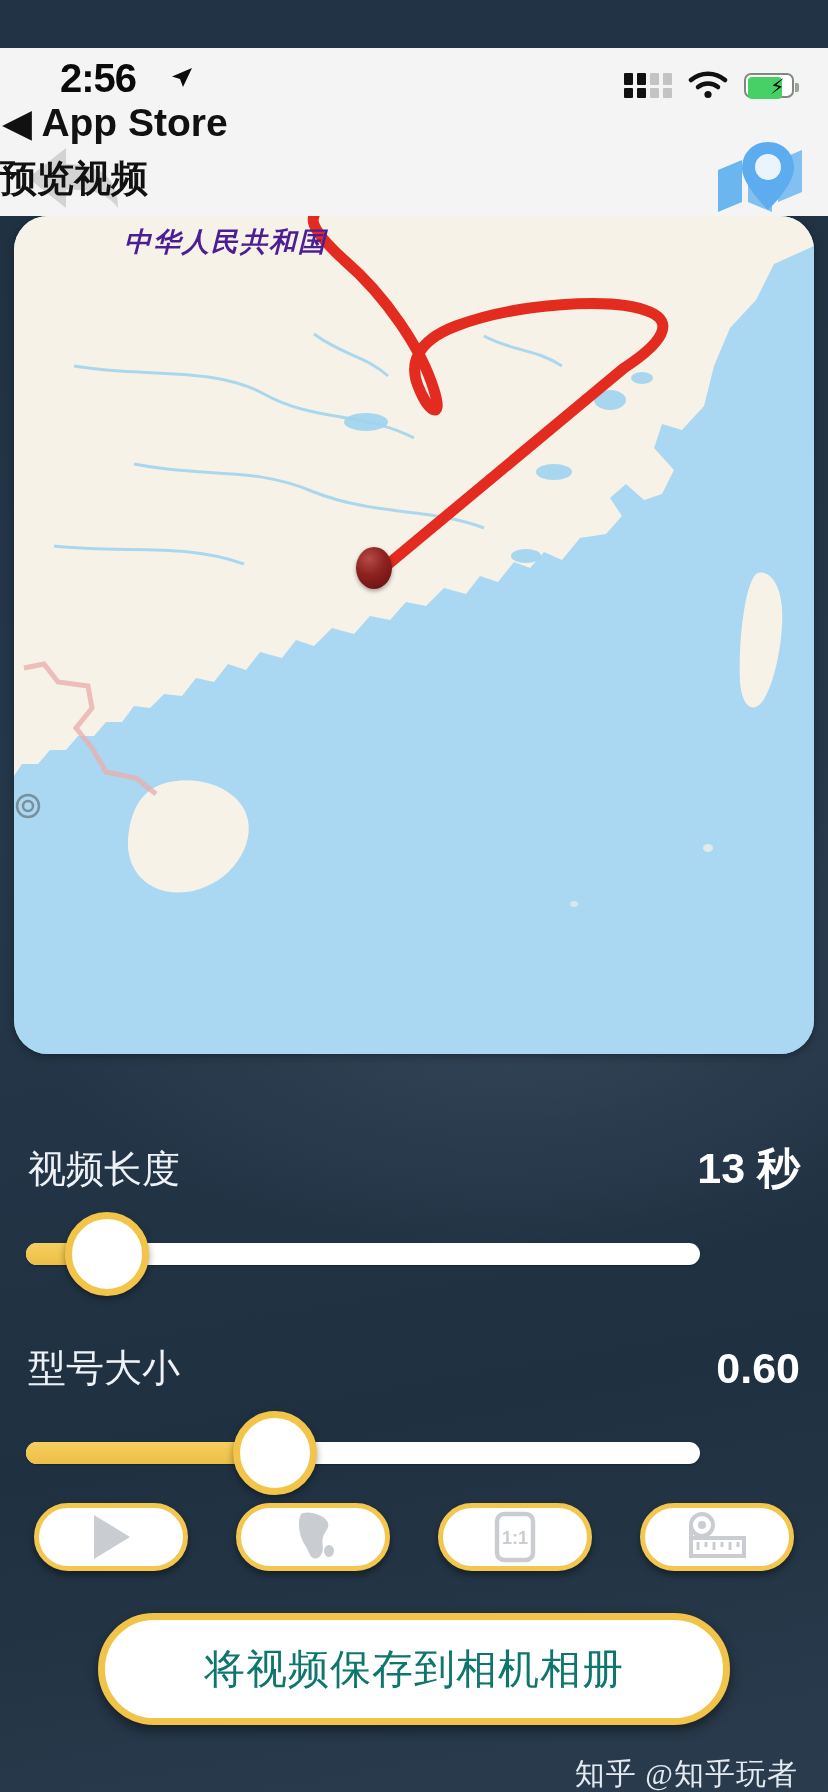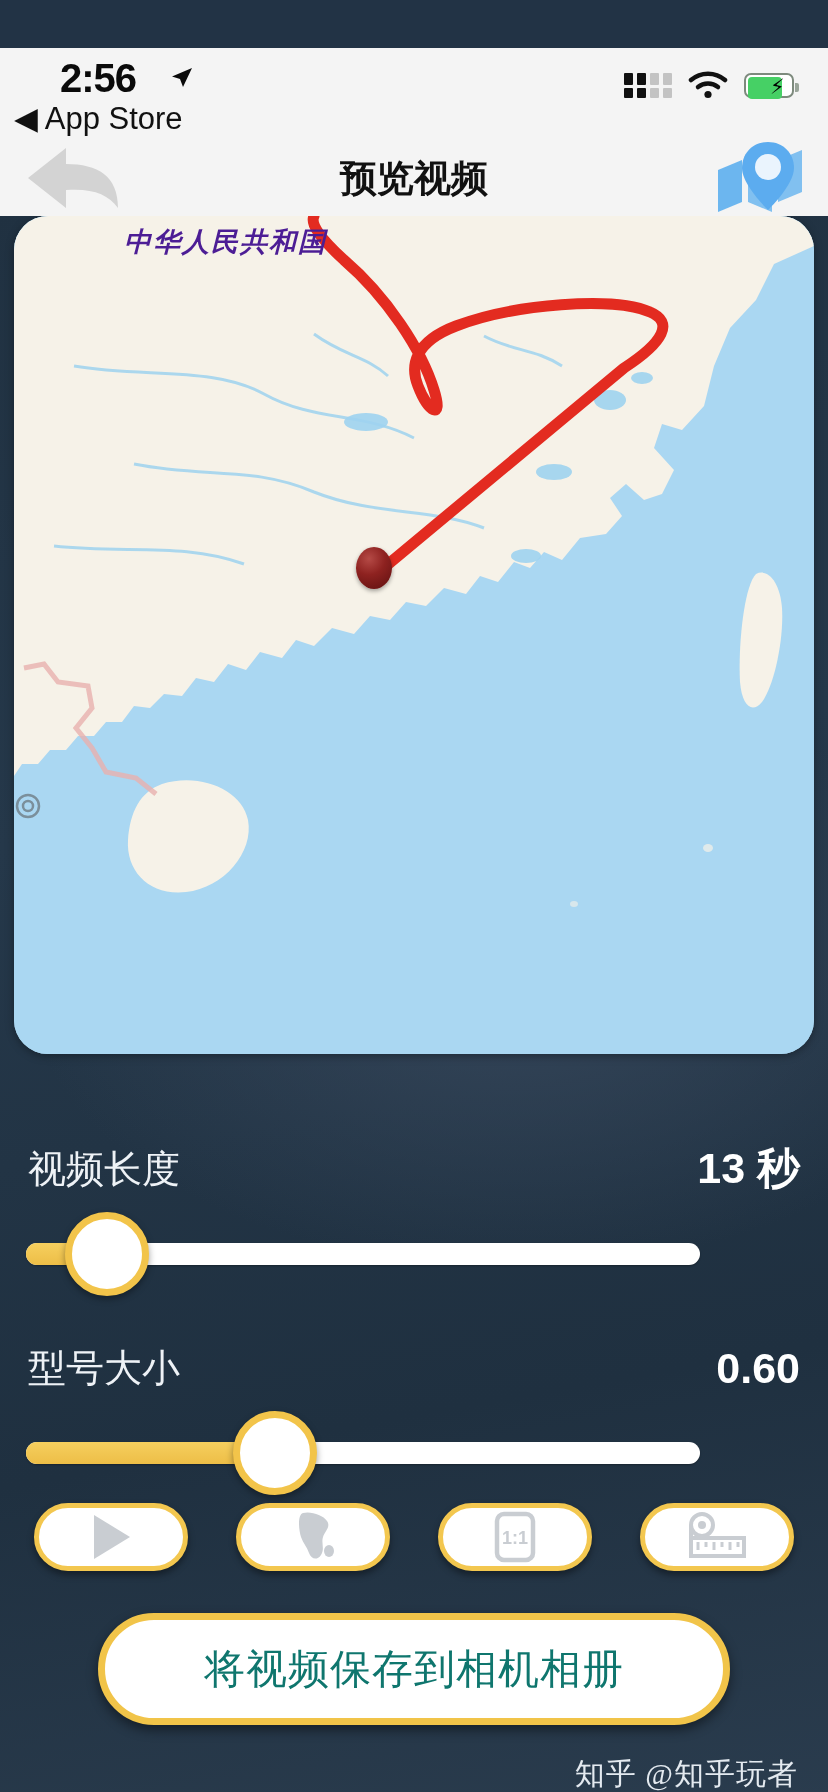--- a/index.html
+++ b/index.html
@@ -14,22 +14,22 @@
   #statusbar{
     position:absolute; left:0; top:0; width:828px; height:90px;
     background:#f4f4f4; z-index:20;
   }
   #sb-time{
     position:absolute; left:60px; top:8px;
     font-size:40px; font-weight:700; color:#0a0a0a; letter-spacing:-1px;
   }
   #sb-locarrow{ position:absolute; left:170px; top:18px; width:24px; height:24px; }
   #sb-back{
-    position:absolute; left:14px; top:52px;
-    font-size:31px; font-weight:400; color:#111;
+    position:absolute; left:2px; top:52px;
+    font-size:39px; font-weight:700; color:#111;
   }
   #sb-right{
     position:absolute; right:34px; top:22px;
     display:flex; align-items:center; gap:16px;
   }
   .sig-grid{ display:grid; grid-template-columns:repeat(4,9px); grid-template-rows:12px 10px; gap:3px 4px; align-items:end; }
   .sig-grid i{ display:block; background:#111; border-radius:1px; }
   .sig-grid i.t{ height:12px; }
   .sig-grid i.b{ height:10px; }
   .sig-grid i.g{ background:#c3c3c3; }
@@ -43,21 +43,21 @@
   }
   .batt .fill{ position:absolute; left:2px; top:2px; bottom:2px; width:34px; background:#46d065; border-radius:4px; }
   .batt .bolt{ position:absolute; left:24px; top:1px; font-size:21px; line-height:21px; color:#000; }
 
   
   #navbar{
     position:absolute; left:0; top:90px; width:828px; height:78px;
     background:#f4f4f4; z-index:19;
   }
   #nav-title{
-    position:absolute; left:0; right:0; top:16px; text-align:center;
+    position:absolute; left:0; right:0; top:16px; 
     font-size:37px; font-weight:700; color:#111;
   }
   #nav-back{ position:absolute; left:22px; top:4px; width:110px; height:70px; cursor:pointer; }
   #nav-map{ position:absolute; right:20px; top:0px; width:96px; height:78px; cursor:pointer; }
 
   
   #panel{
     position:absolute; left:0; top:160px; width:828px; height:1632px;
     background:
       radial-gradient(ellipse 700px 420px at 62% 47%, #35465a 0%, rgba(53,70,90,0) 70%),

